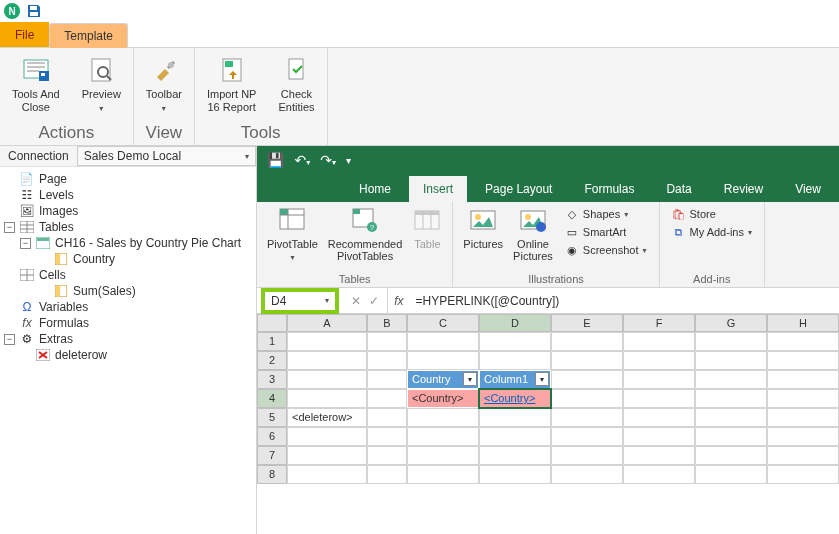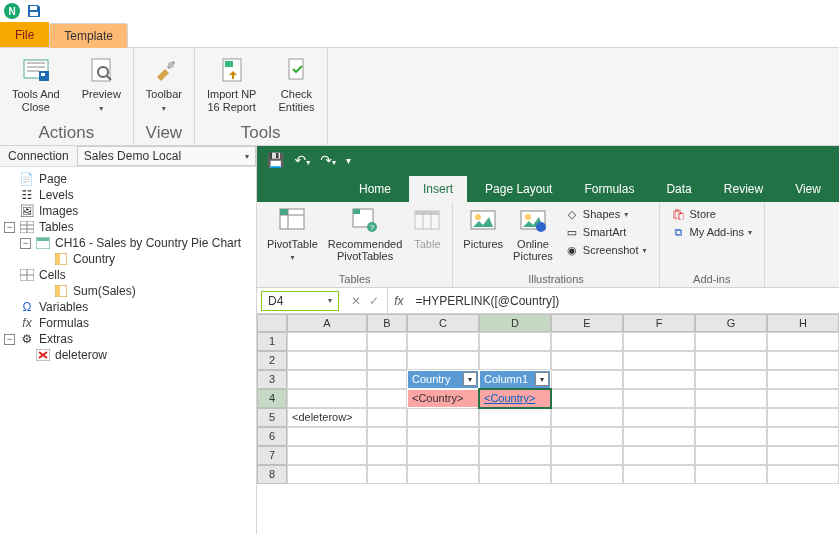--- a/index.html
+++ b/index.html
@@ -57,21 +57,21 @@
 .ebtn-ico { width: 30px; height: 30px; display: flex; align-items: center; justify-content: center; }
 .ebtn-label { font-size: 11px; text-align: center; line-height: 1.1; }
 .ebtn.disabled { opacity: 0.45; cursor: default; }
 .egroup-title { font-size: 11px; color: #666; text-align: center; margin-top: 2px; }
 .mini-btns { display: flex; flex-direction: column; gap: 2px; font-size: 11px; }
 .mini-btn { display: flex; align-items: center; gap: 4px; cursor: pointer; padding: 1px 2px; }
 .mini-ico { width: 14px; height: 14px; display: flex; align-items: center; justify-content: center; }
 
 
 .fx-bar { height: 26px; display: flex; align-items: center; border-bottom: 1px solid #d4d4d4; }
-.name-box { width: 78px; border: 1px solid #84cc16; padding: 2px 6px; margin: 0 4px; font-size: 12px; display: flex; justify-content: space-between; align-items: center; }
+.name-box { width: 78px; border: 4px solid #84cc16; padding: 2px 6px; margin: 0 4px; font-size: 12px; display: flex; justify-content: space-between; align-items: center; }
 .fx-btns { display: flex; gap: 8px; padding: 0 8px; color: #999; border-right: 1px solid #d4d4d4; height: 100%; align-items: center; }
 .fx-lbl { font-style: italic; font-size: 12px; padding: 0 6px; color: #555; }
 .fx-input { flex: 1; padding: 2px 6px; font-size: 12px; }
 
 
 .grid-wrap { position: relative; flex: 1; overflow: hidden; background: #fff; }
 .grid { display: grid; grid-template-columns: 30px 80px 40px 72px 72px 72px 72px 72px 72px; }
 .colhdr, .rowhdr { background: #e6e6e6; border: 0.5px solid #c0c0c0; text-align: center; font-size: 11px; padding: 2px 0; color: #333; }
 .corner { background: #e6e6e6; border: 0.5px solid #c0c0c0; }
 .colhdr.sel { background: #c5d9c5; }

